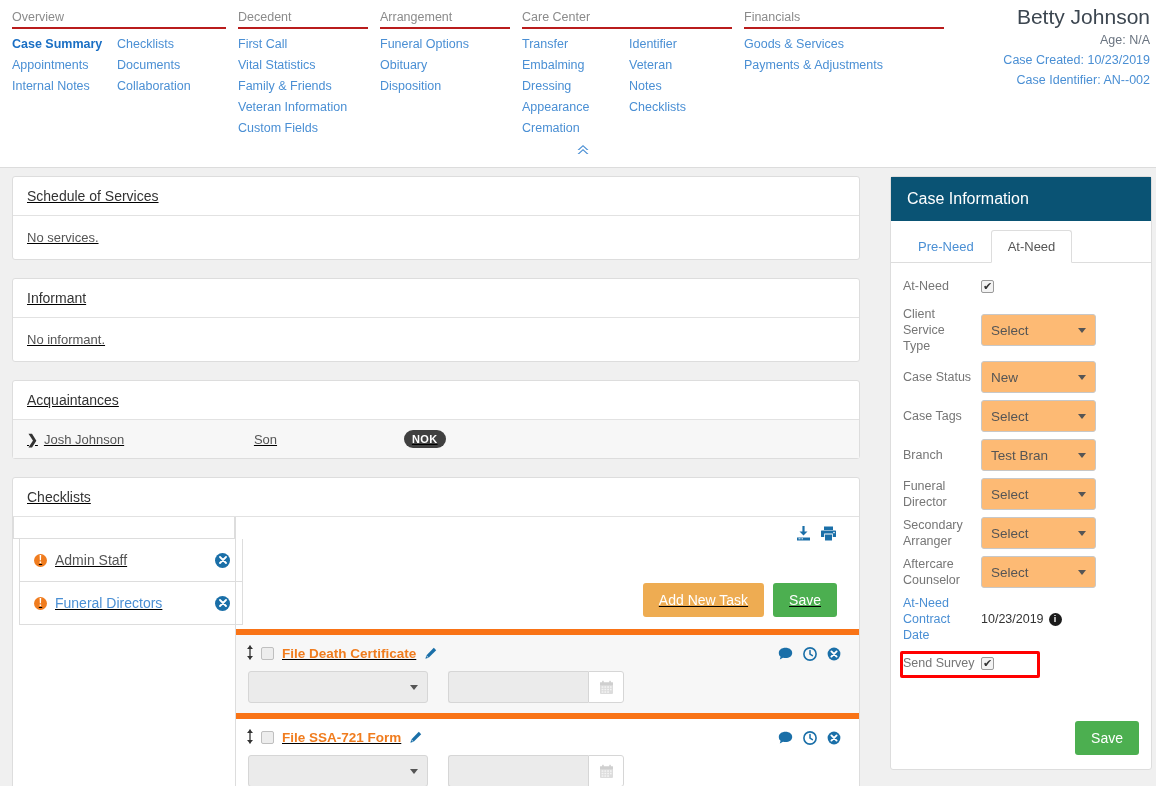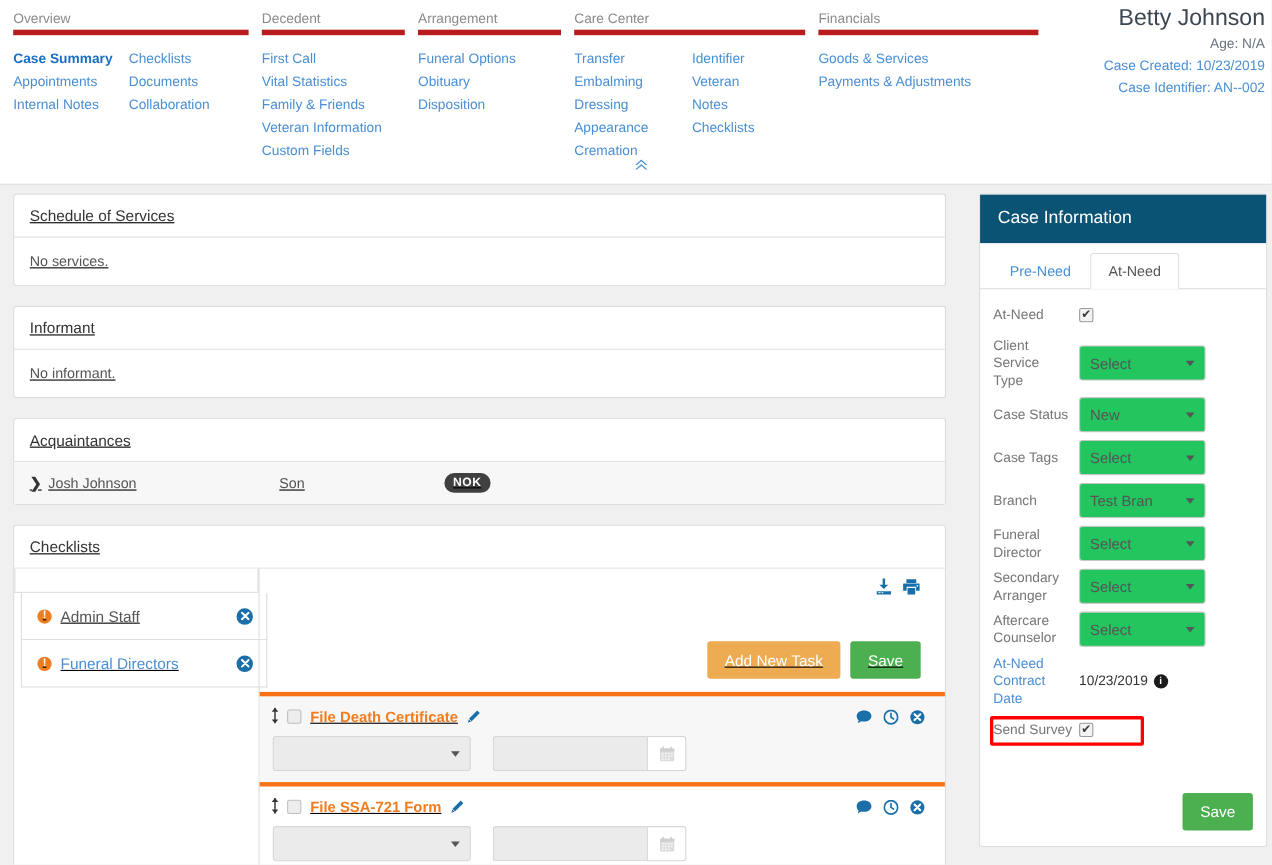--- a/index.html
+++ b/index.html
@@ -14,22 +14,22 @@
 
   
   .topnav {
     position: absolute; left: 0; top: 0; width: 1156px; height: 168px;
     background: #ffffff; border-bottom: 1px solid #dcdcdc;
   }
   .navcols { position: absolute; left: 12px; top: 10px; display: flex; }
   .navgroup { margin-right: 0; }
   .navgroup-title {
     font-size: 12.5px; color: #8b8b8b; font-weight: 400;
-    padding-bottom: 3px; border-bottom: 5px solid #b91c1c;
-    margin-bottom: 11px;
+    padding-bottom: 3px; border-bottom: 2px solid #b91c1c;
+    margin-bottom: 5px;
   }
   .navgroup-body { display: flex; }
   .navcol { display: flex; flex-direction: column; }
   .navlink {
     font-size: 12.5px; color: #4a8fd4; text-decoration: none;
     line-height: 21px; white-space: nowrap; cursor: pointer;
   }
   .navlink.active { color: #1a6fc4; font-weight: bold; }
 
   .g-overview { width: 214px; }
@@ -130,21 +130,21 @@
     gap: 9px; padding: 9px 22px 12px 0;
   }
   .btn {
     border: none; border-radius: 3px; color: #fff; font-size: 14px;
     padding: 9px 16px; cursor: pointer; font-family: inherit; margin-top: 32px;
   }
   .btn-orange { background: #eeac52; }
   .btn-green { background: #4caf50; }
 
   .task {
-    border-top: 4px solid #f97316; padding: 10px 0 10px 10px;
+    border-top: 6px solid #f97316; padding: 10px 0 10px 10px;
   }
   .task.alt { background: #f7f7f7; }
   .task-head { display: flex; align-items: center; }
   .drag-handle {
     color: #333; font-size: 13px; margin-right: 7px; cursor: move;
     line-height: 1;
   }
   .task-check {
     width: 13px; height: 13px; border: 1px solid #bfbfbf; background: #ededed;
     border-radius: 2px; margin-right: 8px; flex: 0 0 13px; cursor: pointer;
@@ -207,21 +207,21 @@
   .sb-label.link { color: #4a8fd4; }
   .sb-ctl { flex: 1; display: flex; align-items: center; }
   .sb-check {
     width: 13px; height: 13px; border: 1px solid #9a9a9a; background: #f3f3f3;
     border-radius: 2px; display: flex; align-items: center; justify-content: center;
     cursor: pointer; flex: 0 0 13px;
   }
   .sb-check .tick { color: #333; font-size: 11px; line-height: 1; }
   .sb-select {
     width: 115px; height: 32px; border: 1px solid #c8c8c8; border-radius: 3px;
-    background: #22c55e; display: flex; align-items: center;
+    background: #fdba74; display: flex; align-items: center;
     justify-content: space-between; padding: 0 9px; font-size: 13.5px;
     color: #555; cursor: pointer;
   }
   .sb-date { font-size: 12.5px; color: #333; display: flex; align-items: center; gap: 5px; }
   .info-ico {
     width: 13px; height: 13px; border-radius: 50%; background: #1b1b1b;
     color: #fff; font-size: 9px; font-weight: bold; line-height: 1;
     display: flex; align-items: center; justify-content: center;
   }
   .sb-save-wrap { display: flex; justify-content: flex-end; padding-top: 6px; }

